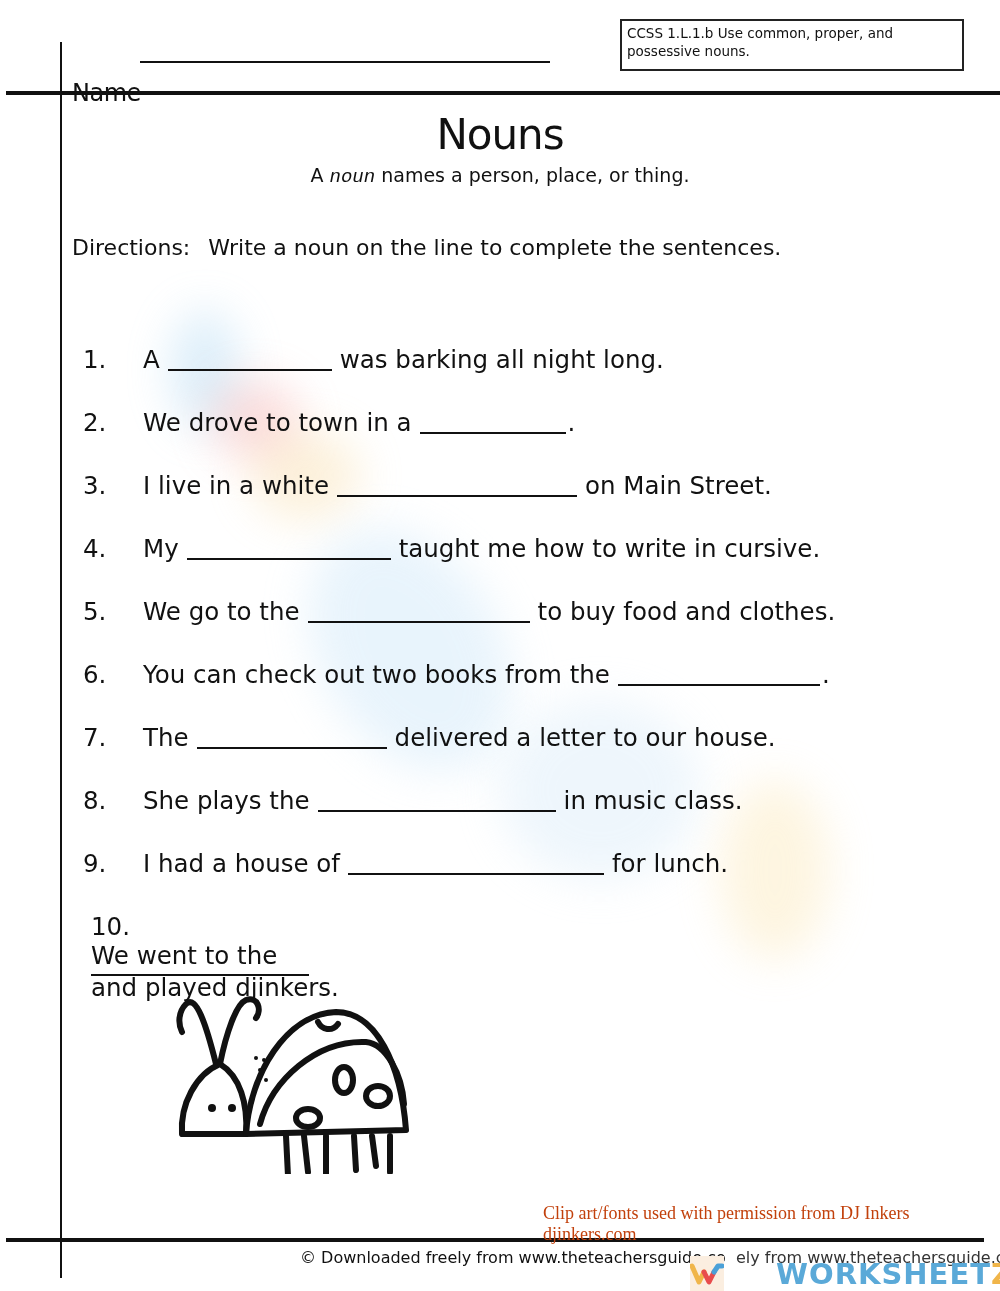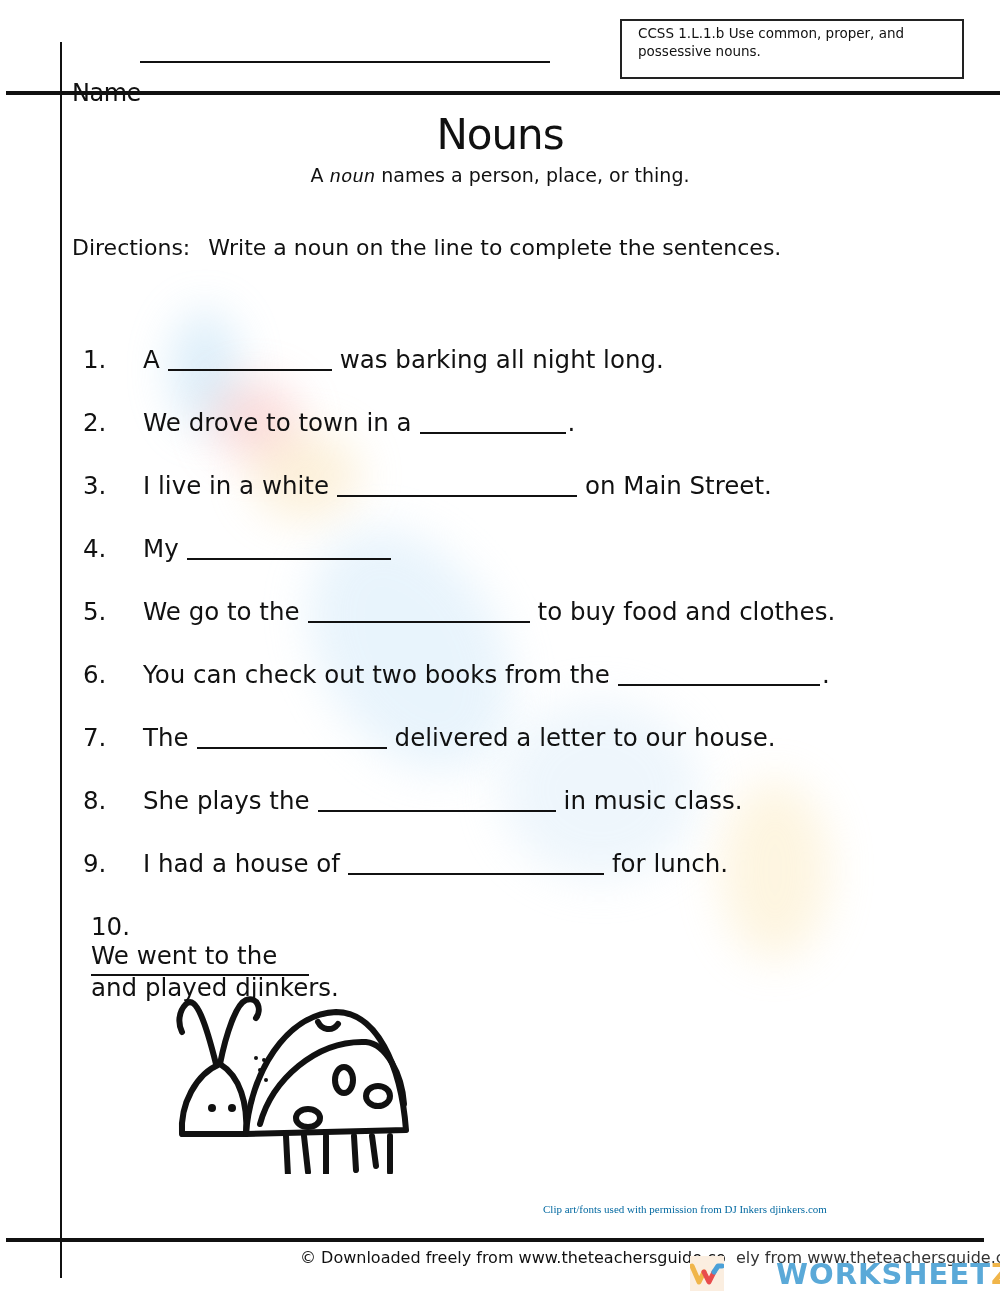--- a/index.html
+++ b/index.html
@@ -9,22 +9,22 @@
     }
     .abs { position: absolute; }
     .vline { position: absolute; left: 60px; top: 42px; width: 2px; height: 1236px; background: #111; }
     .hline-top { position: absolute; left: 6px; top: 91px; width: 994px; height: 4px; background: #111; }
     .hline-bottom { position: absolute; left: 6px; top: 1238px; width: 978px; height: 4px; background: #111; }
 
     .name-label { left: 72px; top: 36px; font-size: 24px; letter-spacing: -0.5px; margin-top: 43px; }
     .name-line { left: 140px; top: 61px; width: 410px; height: 2px; background: #111; }
 
     .standard-box {
-      left: 620px; top: 19px; width: 344px; height: 60px;
-      border: 2px solid #222; padding: 3px 16px; box-sizing: border-box;
+      left: 620px; top: 19px; width: 344px; height: 52px;
+      border: 2px solid #222; padding: 3px 5px; box-sizing: border-box;
       font-size: 13.5px; line-height: 18px;
     }
 
     .title { left: 0; width: 1000px; top: 110px; text-align: center; font-size: 42px; letter-spacing: -1px; }
     .subtitle { left: 0; width: 1000px; top: 164px; text-align: center; font-size: 19px; }
     .subtitle i { font-style: italic; font-family: Liberation Mono, monospace; }
 
     .directions { left: 72px; top: 235px; font-size: 22px; }
     .directions .dlabel { margin-right: 18px; }
 
@@ -32,21 +32,21 @@
     .item .num { display: inline-block; width: 60px; }
     .item .blank { display: inline-block; border-bottom: 2px solid #111; height: 1px; margin: 0 8px; vertical-align: baseline; position: relative; top: 3px; }
     .item .blank.tight-right { margin-right: 2px; }
 
     .watermark-blob {
       position: absolute; border-radius: 50%; filter: blur(22px); opacity: 0.35;
     }
 
     .bug { left: 176px; top: 984px; width: 240px; height: 190px; }
 
-    .credit { left: 543px; top: 1203px; font-family: "Liberation Serif", serif; font-size: 11px; color: #0369a1; }
+    .credit { left: 543px; top: 1203px; font-family: "Liberation Serif", serif; font-size: 18px; color: #c2410c; }
     .footer { left: 300px; top: 1248px; font-size: 16px; white-space: nowrap; }
     .footer2 { left: 736px; top: 1248px; font-size: 16px; white-space: nowrap; color: #333; }
 
     .wz-logo { left: 690px; top: 1256px; width: 310px; height: 35px; display: flex; align-items: center; }
     .wz-mark { width: 44px; height: 35px; background: #fbeee0; display: flex; align-items: center; justify-content: center; font-weight: bold; font-size: 28px; }
     .wz-text { font-family: "DejaVu Sans", sans-serif; font-weight: bold; font-size: 29px; letter-spacing: 1px; margin-left: 6px; }
     .wz-text .a { color: #5aa9d8; margin-left: 46px; }
     .wz-text .b { color: #f0b54a; }
   </style>
 </head>
@@ -93,20 +93,21 @@
   <span class="num">3.</span>
   <span>I live in a white</span>
   <span class="blank" style="width:240px;"></span>
   <span>on Main Street.</span>
 </div>
 
 <div class="item" style="top:534px;">
   <span class="num">4.</span>
   <span>My</span>
   <span class="blank" style="width:204px;"></span>
+  <span>taught me how to write in cursive.</span>
 </div>
 
 <div class="item" style="top:597px;">
   <span class="num">5.</span>
   <span>We go to the</span>
   <span class="blank" style="width:222px;"></span>
   <span>to buy food and clothes.</span>
 </div>
 
 <div class="item" style="top:660px;">

